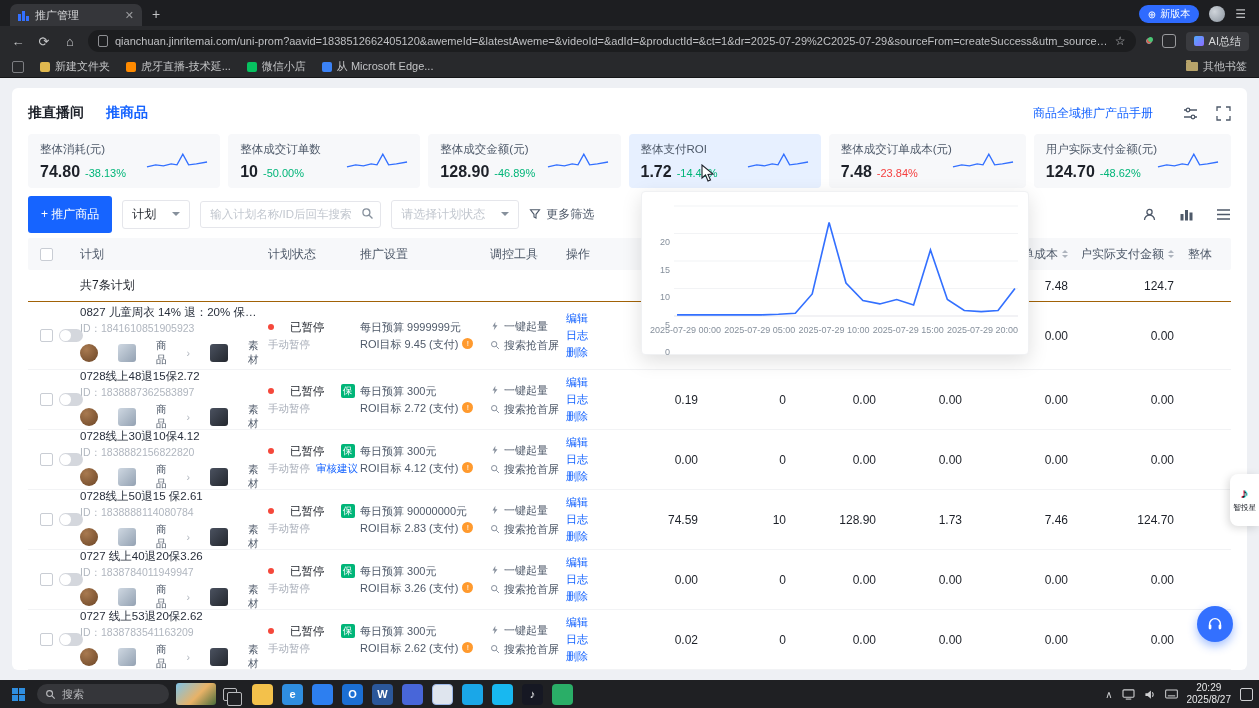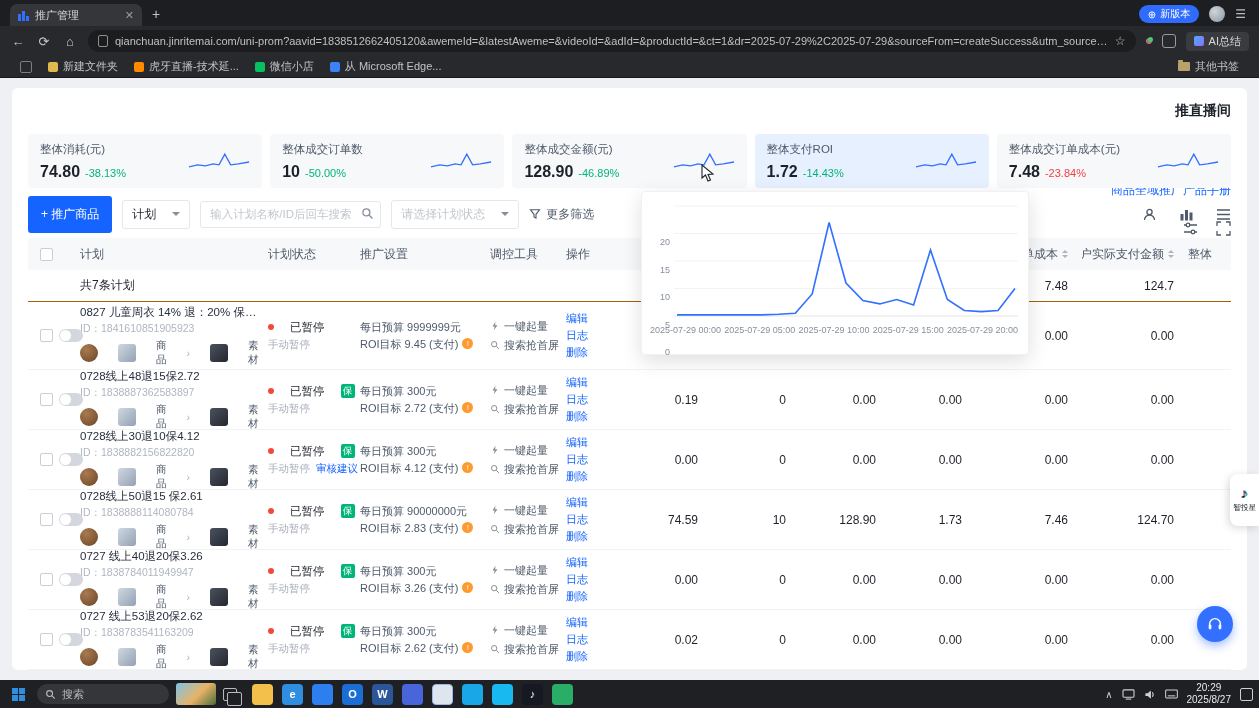--- a/index.html
+++ b/index.html
@@ -32,33 +32,33 @@
   .url-star{ color:#bfc0c3; font-size:12px; flex:none; }
   .bt-right{ display:flex; align-items:center; gap:10px; }
   .sq-ico{ width:14px; height:14px; border:1px solid #9a9b9e; border-radius:3px; position:relative; }
   .sq-ico.dot::after{ content:""; position:absolute; right:-2px; top:-2px; width:5px; height:5px;
     border-radius:50%; background:#49c774; }
   .ai-pill{ display:flex; align-items:center; gap:5px; background:#3a3b3f; border-radius:4px;
     padding:2px 8px; font-size:11px; color:#d7d8da; }
   .ai-ico{ width:10px; height:10px; border-radius:2px; background:linear-gradient(135deg,#4facfe,#8e6bff); }
 
   .bookmarks{ height:22px; background:#28292c; border-bottom:1px solid #151618; display:flex;
-    align-items:center; gap:16px; padding:0 20px; font-size:11px; color:#c3c4c6; }
+    align-items:center; gap:16px; padding:0 12px; font-size:11px; color:#c3c4c6; }
   .bm{ display:flex; align-items:center; gap:5px; }
   .bm-ico{ width:10px; height:10px; border-radius:2px; flex:none; }
   .bm-apps{ width:12px; height:12px; border:1px solid #7d7e82; border-radius:2px; }
   .bm-other{ margin-left:auto; display:flex; gap:5px; align-items:center; }
   .folder-glyph{ width:12px; height:9px; background:#b7a36a; border-radius:1px; position:relative; }
   .folder-glyph::before{ content:""; position:absolute; top:-2px; left:0; width:5px; height:2px; background:#b7a36a; border-radius:1px 1px 0 0;}
 
   
   .page{ position:relative; height:602px; padding:10px 12px; }
   .card{ position:relative; background:#fff; border-radius:6px; height:582px; overflow:hidden; padding:14px 16px 0; }
 
-  .head-row{ display:flex; align-items:flex-end; gap:22px; height:22px; margin-bottom:10px;flex-direction:column; }
+  .head-row{ display:flex; align-items:center; gap:22px; height:22px; margin-bottom:10px; }
   .page-tab{ font-size:14px; font-weight:700; color:#1d2129; }
   .page-tab[data-active="true"]{ color:#1664ff; }
   .manual{ margin-left:auto; color:#1664ff; font-size:12px; }
   .head-icons{ display:flex; gap:18px; margin-left:8px; color:#4e5969; }
 
   .stats{ display:flex; gap:8px; height:54px; margin-bottom:12px; }
   .stat{ flex:1; background:#f7f8fa; border-radius:4px; padding:8px 12px; display:flex;
     justify-content:space-between; align-items:center; }
   .stat[data-hl="true"]{ background:#e7f0ff; }
   .stat-label{ font-size:11.5px; color:#4e5969; margin-bottom:6px; white-space:nowrap; }
@@ -330,20 +330,29 @@
           <div class="stat" data-hl="false">
             <div>
               <div class="stat-label">整体成交订单成本(元)</div>
               <span class="stat-val">7.48</span><span class="stat-delta" data-trend="red">-23.84%</span>
             </div>
             <svg class="spark" width="62" height="24" viewBox="0 0 64 24">
               <polyline points="1,18 10,16 18,17 26,15 32,16 38,5 44,16 52,15 63,13" fill="none" stroke="#3370ff" stroke-width="1.4"></polyline>
             </svg>
           </div>
 
+          <div class="stat" data-hl="false">
+            <div>
+              <div class="stat-label">用户实际支付金额(元)</div>
+              <span class="stat-val">124.70</span><span class="stat-delta" data-trend="green">-48.62%</span>
+            </div>
+            <svg class="spark" width="62" height="24" viewBox="0 0 64 24">
+              <polyline points="1,18 10,16 18,17 26,15 32,16 38,5 44,16 52,15 63,13" fill="none" stroke="#3370ff" stroke-width="1.4"></polyline>
+            </svg>
+          </div>
 
       </div>
 
       <div class="ptoolbar">
         <button class="btn-primary">+ 推广商品</button>
         <div class="select">
             <span>计划</span>
             <span class="chev"></span>
           </div>
         <div class="search-wrap">

